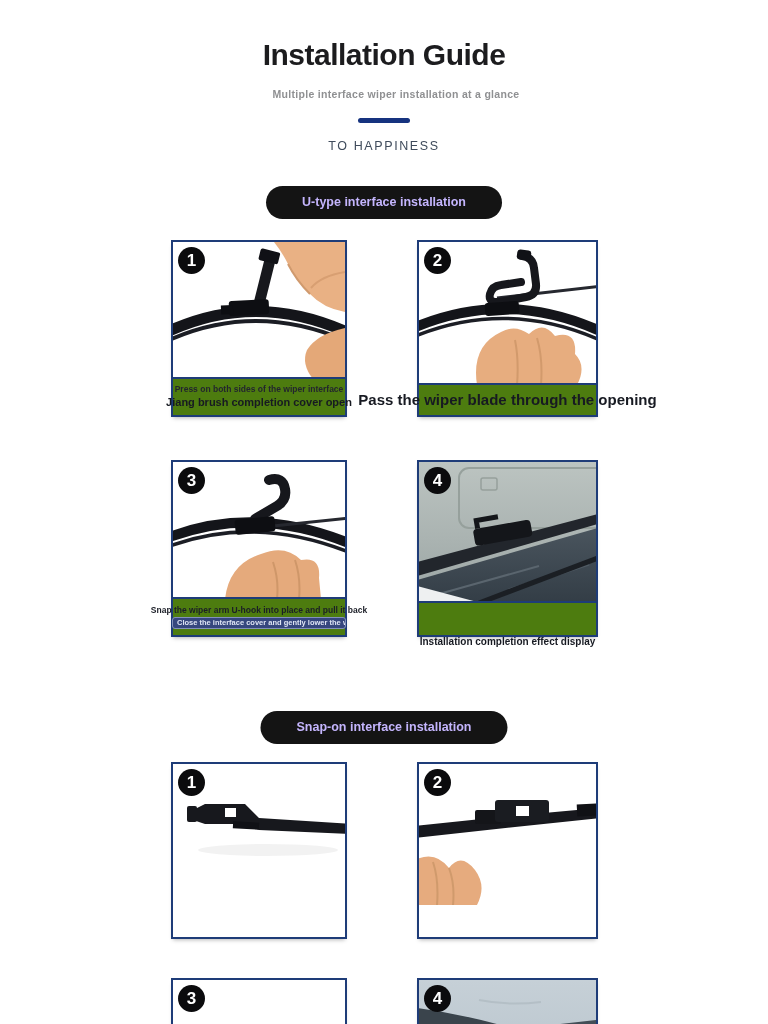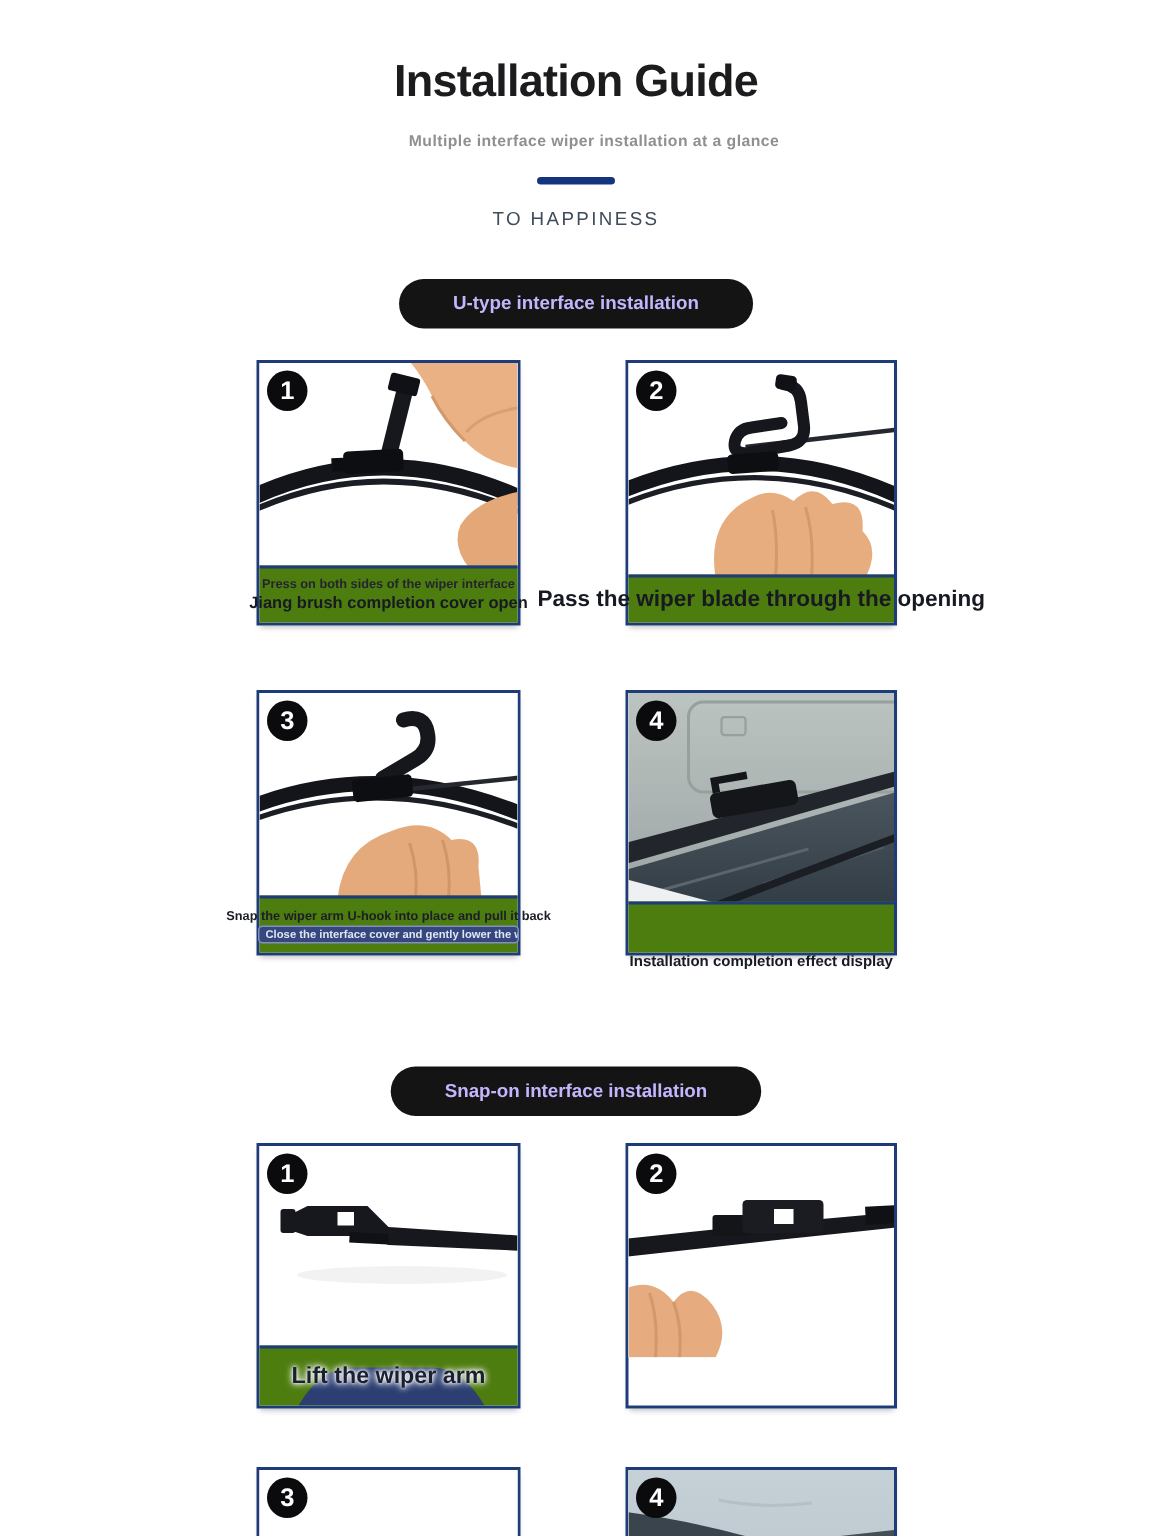--- a/index.html
+++ b/index.html
@@ -199,28 +199,20 @@
   <div class="photo">
     <svg viewBox="0 0 172 135" preserveAspectRatio="none">
       <rect width="172" height="135" fill="#ffffff"></rect>
       <ellipse cx="95" cy="86" rx="70" ry="6" fill="#000000" opacity="0.05"></ellipse>
       <path d="M20,46 L32,40 L72,40 L86,54 L178,60 L178,70 L86,66 L72,60 L32,60 L20,56 Z" fill="#17181d"></path>
       <rect x="14" y="42" width="10" height="16" rx="2" fill="#17181d"></rect>
       <rect x="52" y="44" width="11" height="9" fill="#ffffff"></rect>
       <rect x="60" y="58" width="26" height="7" fill="#101116" transform="rotate(3 73 61)"></rect>
     </svg>
   </div>
-  <div class="caption">
-    <div class="mound">
-      <svg viewBox="0 0 172 34" preserveAspectRatio="none">
-        <path d="M26,34 Q40,8 60,7 L116,7 Q136,8 150,34 Z" fill="#2c3e72"></path>
-      </svg>
-    </div>
-    <div class="cap-lg">Lift the wiper arm</div>
-  </div>
 </div>
 
 <div id="c6" class="card">
   <div class="badge">2</div>
   <div class="photo">
     <svg viewBox="0 0 177 141" preserveAspectRatio="none">
       <rect width="177" height="141" fill="#ffffff"></rect>
       <path d="M-4,62 L92,52 L181,44 L181,54 L96,63 L-4,74 Z" fill="#17181d"></path>
       <rect x="56" y="46" width="26" height="14" rx="2" fill="#141519"></rect>
       <rect x="76" y="36" width="54" height="22" rx="3" fill="#1a1c21"></rect>

